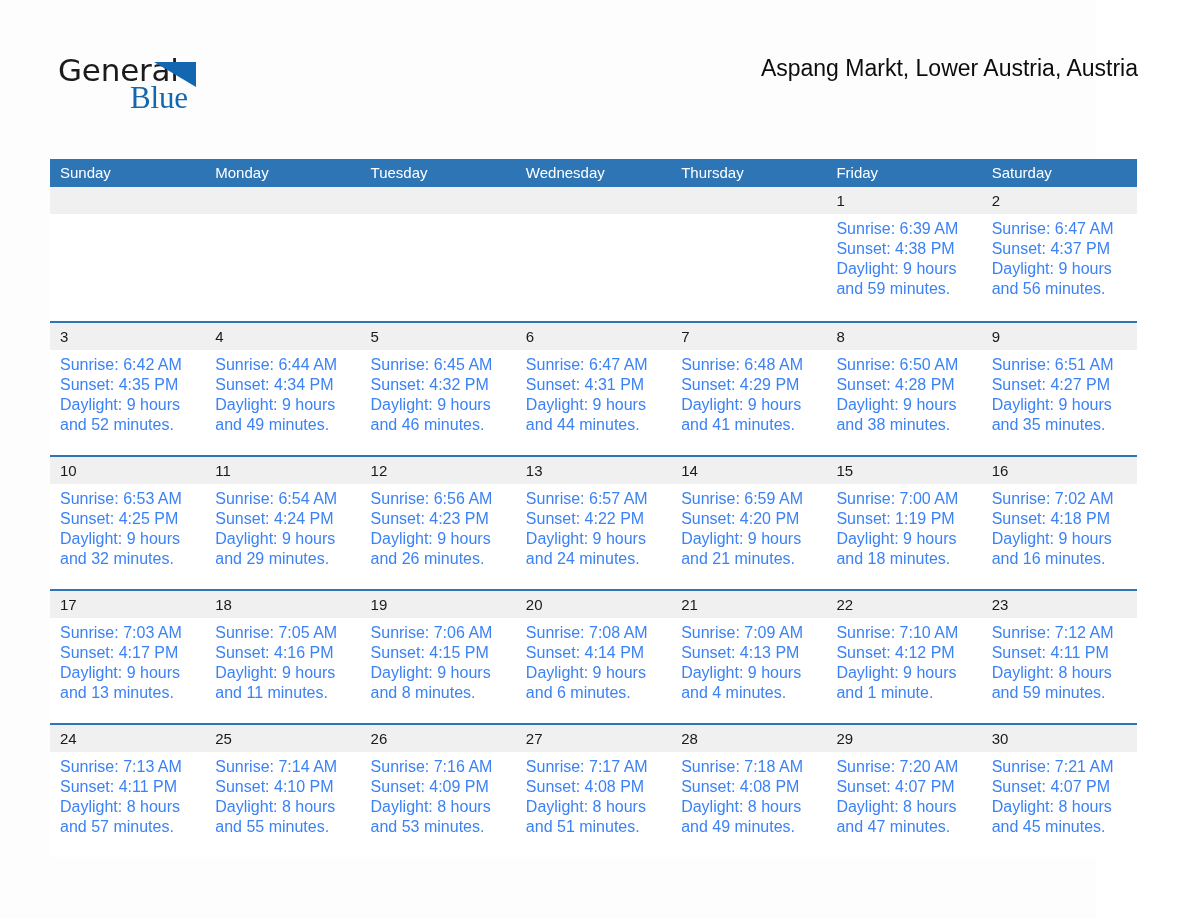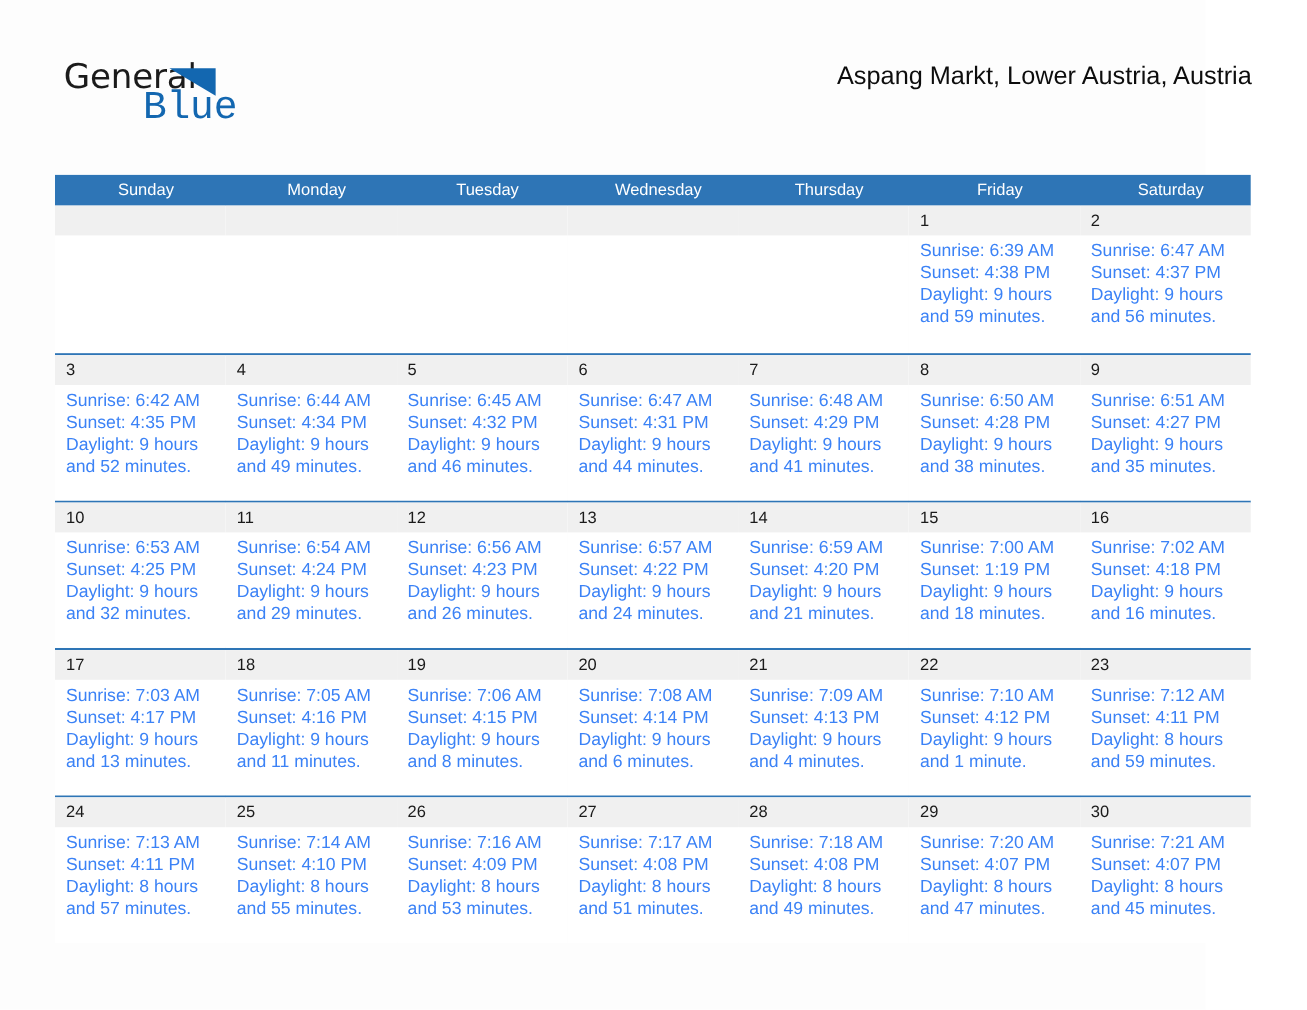--- a/index.html
+++ b/index.html
@@ -60,26 +60,26 @@
     border-left: 0;
     border-style: solid;
     border-width: 0 0 25px 42px;
     border-color: transparent transparent #1367b0 transparent;
     transform: scaleY(-1);
   }
   .logo-blue {
     position: absolute;
     left: 72px;
     top: 28px;
-    font-size: 36px;
+    font-size: 31px;
     line-height: 36px;
     color: #1367b0;
     font-weight: 400;
     letter-spacing: -0.2px;
-    font-family: Liberation Mono, monospace;
+    font-family: Liberation Serif, serif;
   }
 
   .title-block {
     position: absolute;
     right: 0;
     top: 0;
     text-align: right;
   }
   .cal-title {
     font-size: 38px;
@@ -104,21 +104,20 @@
     position: absolute;
     left: 50px;
     top: 159px;
     width: 1087px;
   }
 
   .weekday-row {
     display: flex;
     background: #2e75b6;
     height: 28px;
-    text-align: center;
   }
   .weekday-cell {
     flex: 1 1 0;
     color: #ffffff;
     font-size: 15px;
     line-height: 28px;
     padding-left: 10px;
     white-space: nowrap;
     overflow: hidden;
   }

